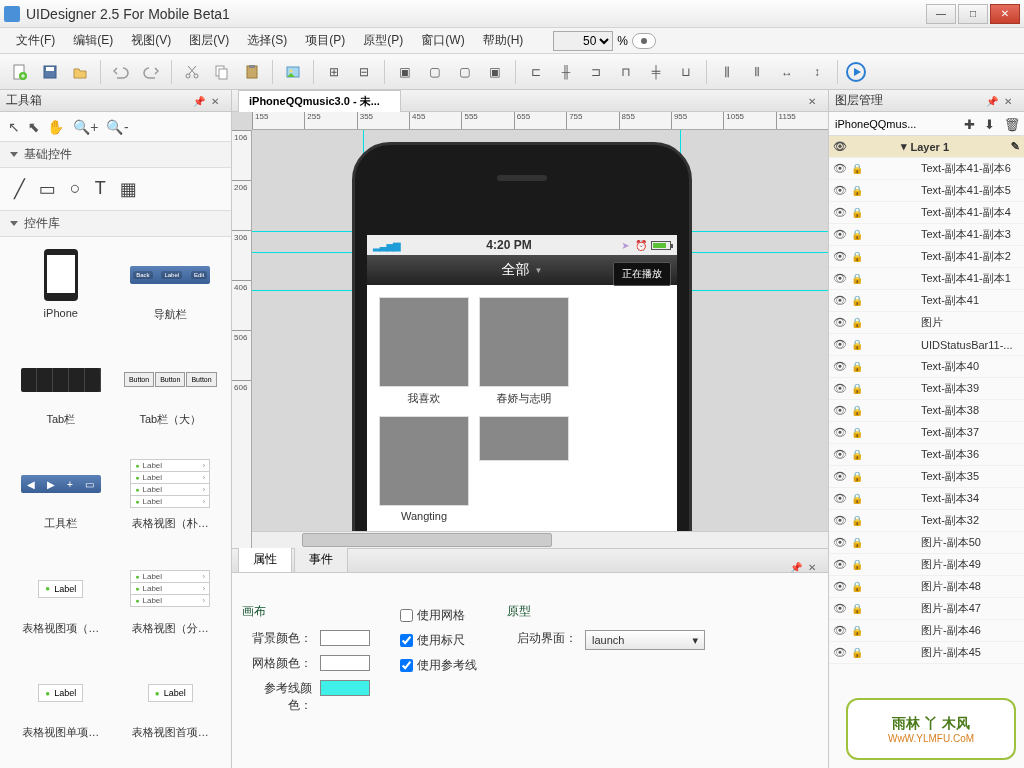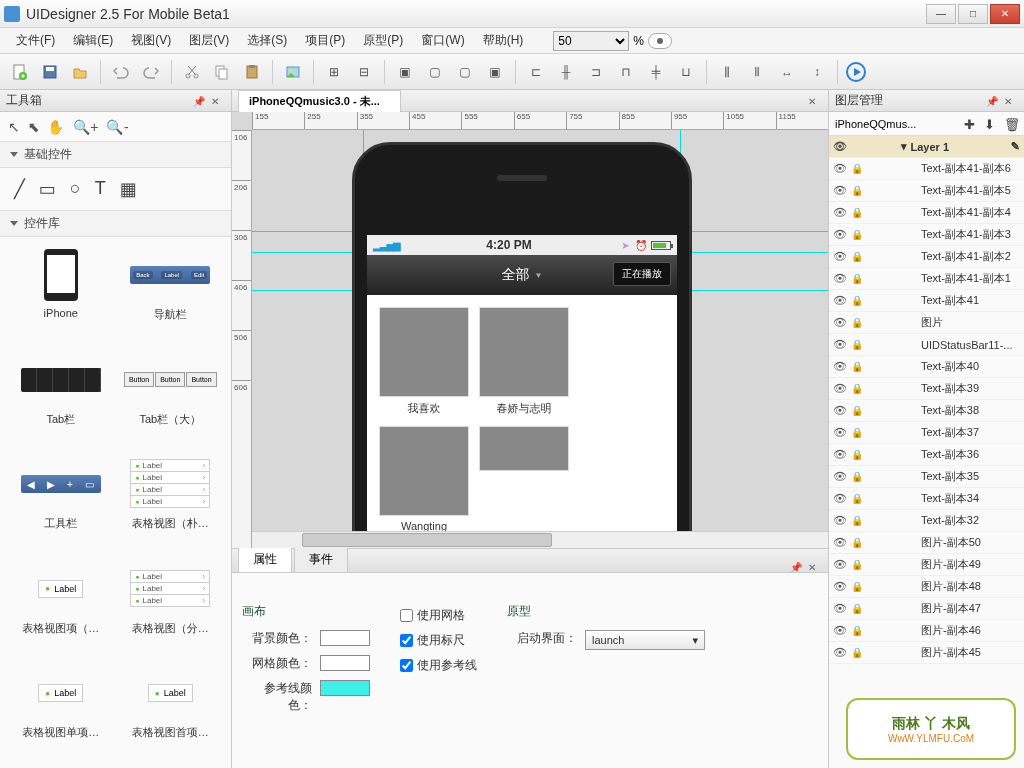--- a/index.html
+++ b/index.html
@@ -6,21 +6,21 @@
 body { width:1024px; height:768px; background:#fff; font-size:12px; overflow:hidden; position:relative; }
 .titlebar { height:28px; background:linear-gradient(#fdfdfd,#ebebeb); border-bottom:1px solid #d4d4d4; display:flex; align-items:center; padding:0 4px; }
 .titlebar .icon { width:16px; height:16px; background:#4a90d9; margin-right:6px; border-radius:2px; }
 .titlebar .title { flex:1; color:#333; font-size:14px; }
 .winbtns { display:flex; }
 .winbtn { width:30px; height:20px; border:1px solid #bbb; background:linear-gradient(#f8f8f8,#e2e2e2); margin-left:2px; display:flex; align-items:center; justify-content:center; font-size:10px; color:#333; }
 .winbtn.close { background:linear-gradient(#e56c5c,#c8412e); color:#fff; border-color:#a6382a; }
 .menubar { height:26px; background:#f5f5f5; border-bottom:1px solid #d4d4d4; display:flex; align-items:center; padding:0 8px; gap:2px; }
 .menubar .menu { padding:3px 8px; color:#333; }
 .zoomgroup { display:flex; align-items:center; margin-left:20px; gap:4px; }
-.zoomgroup select { width:76px; height:20px; font-size:12px; border:1px solid #aaa; }
+.zoomgroup select { width:60px; height:20px; font-size:12px; border:1px solid #aaa;text-align:right; }
 .eyeicon { width:24px; height:16px; border:1px solid #aaa; border-radius:8px; position:relative; background:#fff; }
 .eyeicon:after { content:""; position:absolute; width:6px; height:6px; background:#666; border-radius:50%; top:4px; left:8px; }
 .toolbar { height:36px; background:linear-gradient(#fafafa,#e8e8e8); border-bottom:1px solid #c9c9c9; display:flex; align-items:center; padding:0 8px; gap:6px; }
 .tbtn { width:24px; height:24px; display:flex; align-items:center; justify-content:center; border-radius:2px; color:#555; }
 .tbtn svg { width:16px; height:16px; }
 .sep { width:1px; height:24px; background:#ccc; margin:0 2px; }
 .playbtn { width:20px; height:20px; border:2px solid #2a7ed3; border-radius:50%; position:relative; }
 .playbtn:after { content:""; position:absolute; left:6px; top:4px; border-left:7px solid #2a7ed3; border-top:4px solid transparent; border-bottom:4px solid transparent; }
 .workspace { display:flex; height:678px; }
 .leftpanel { width:232px; border-right:1px solid #c9c9c9; display:flex; flex-direction:column; background:#fafafa; }
@@ -63,21 +63,21 @@
 .guideline { position:absolute; background:#00e0e0; }
 .device { position:absolute; left:120px; top:30px; width:340px; height:560px; background:#1a1a1a; border-radius:38px; border:3px solid #333; }
 .device:before { content:""; position:absolute; top:30px; left:50%; transform:translateX(-50%); width:50px; height:6px; background:#333; border-radius:3px; }
 .screen { position:absolute; top:90px; left:12px; right:12px; height:420px; background:#fff; overflow:hidden; }
 .statusbar { height:20px; background:#eee; display:flex; align-items:center; padding:0 6px; font-size:10px; color:#555; }
 .statusbar .sig { color:#1e9dd8; letter-spacing:-1px; }
 .statusbar .time { flex:1; text-align:center; font-weight:bold; color:#333; font-size:12px; }
 .statusbar .bat { width:20px; height:9px; border:1px solid #555; position:relative; }
 .statusbar .bat:after { content:""; position:absolute; right:-3px; top:2px; width:2px; height:4px; background:#555; }
 .statusbar .bat:before { content:""; position:absolute; inset:1px 4px 1px 1px; background:#5bc236; }
-.appnav { height:40px; background:linear-gradient(#4a4a4a,#222); display:flex; align-items:center; justify-content:center; color:#fff; font-size:14px; position:relative; }
+.appnav { height:30px; background:linear-gradient(#4a4a4a,#222); display:flex; align-items:center; justify-content:center; color:#fff; font-size:14px; position:relative; }
 .appnav .dd { margin-left:5px; font-size:8px; color:#aaa; }
 .nowplay { position:absolute; right:6px; top:7px; background:#111; border:1px solid #555; padding:4px 8px; font-size:10px; border-radius:2px; }
 .albumgrid { padding:12px; display:flex; flex-wrap:wrap; gap:10px; }
 .album { width:90px; }
 .album .art { width:90px; height:90px; background:#888; border:1px solid #ddd; box-sizing:border-box; }
 .album .name { text-align:center; font-size:11px; margin-top:4px; color:#333; }
 .art1 { background:linear-gradient(#d4a32f 50%,#7a3f1f 50%); }
 .art2 { background:linear-gradient(#c9b36b,#4a3620); }
 .art3 { background:linear-gradient(#eee,#999); }
 .art4 { background:linear-gradient(#f0e8d8,#8a7858); }

